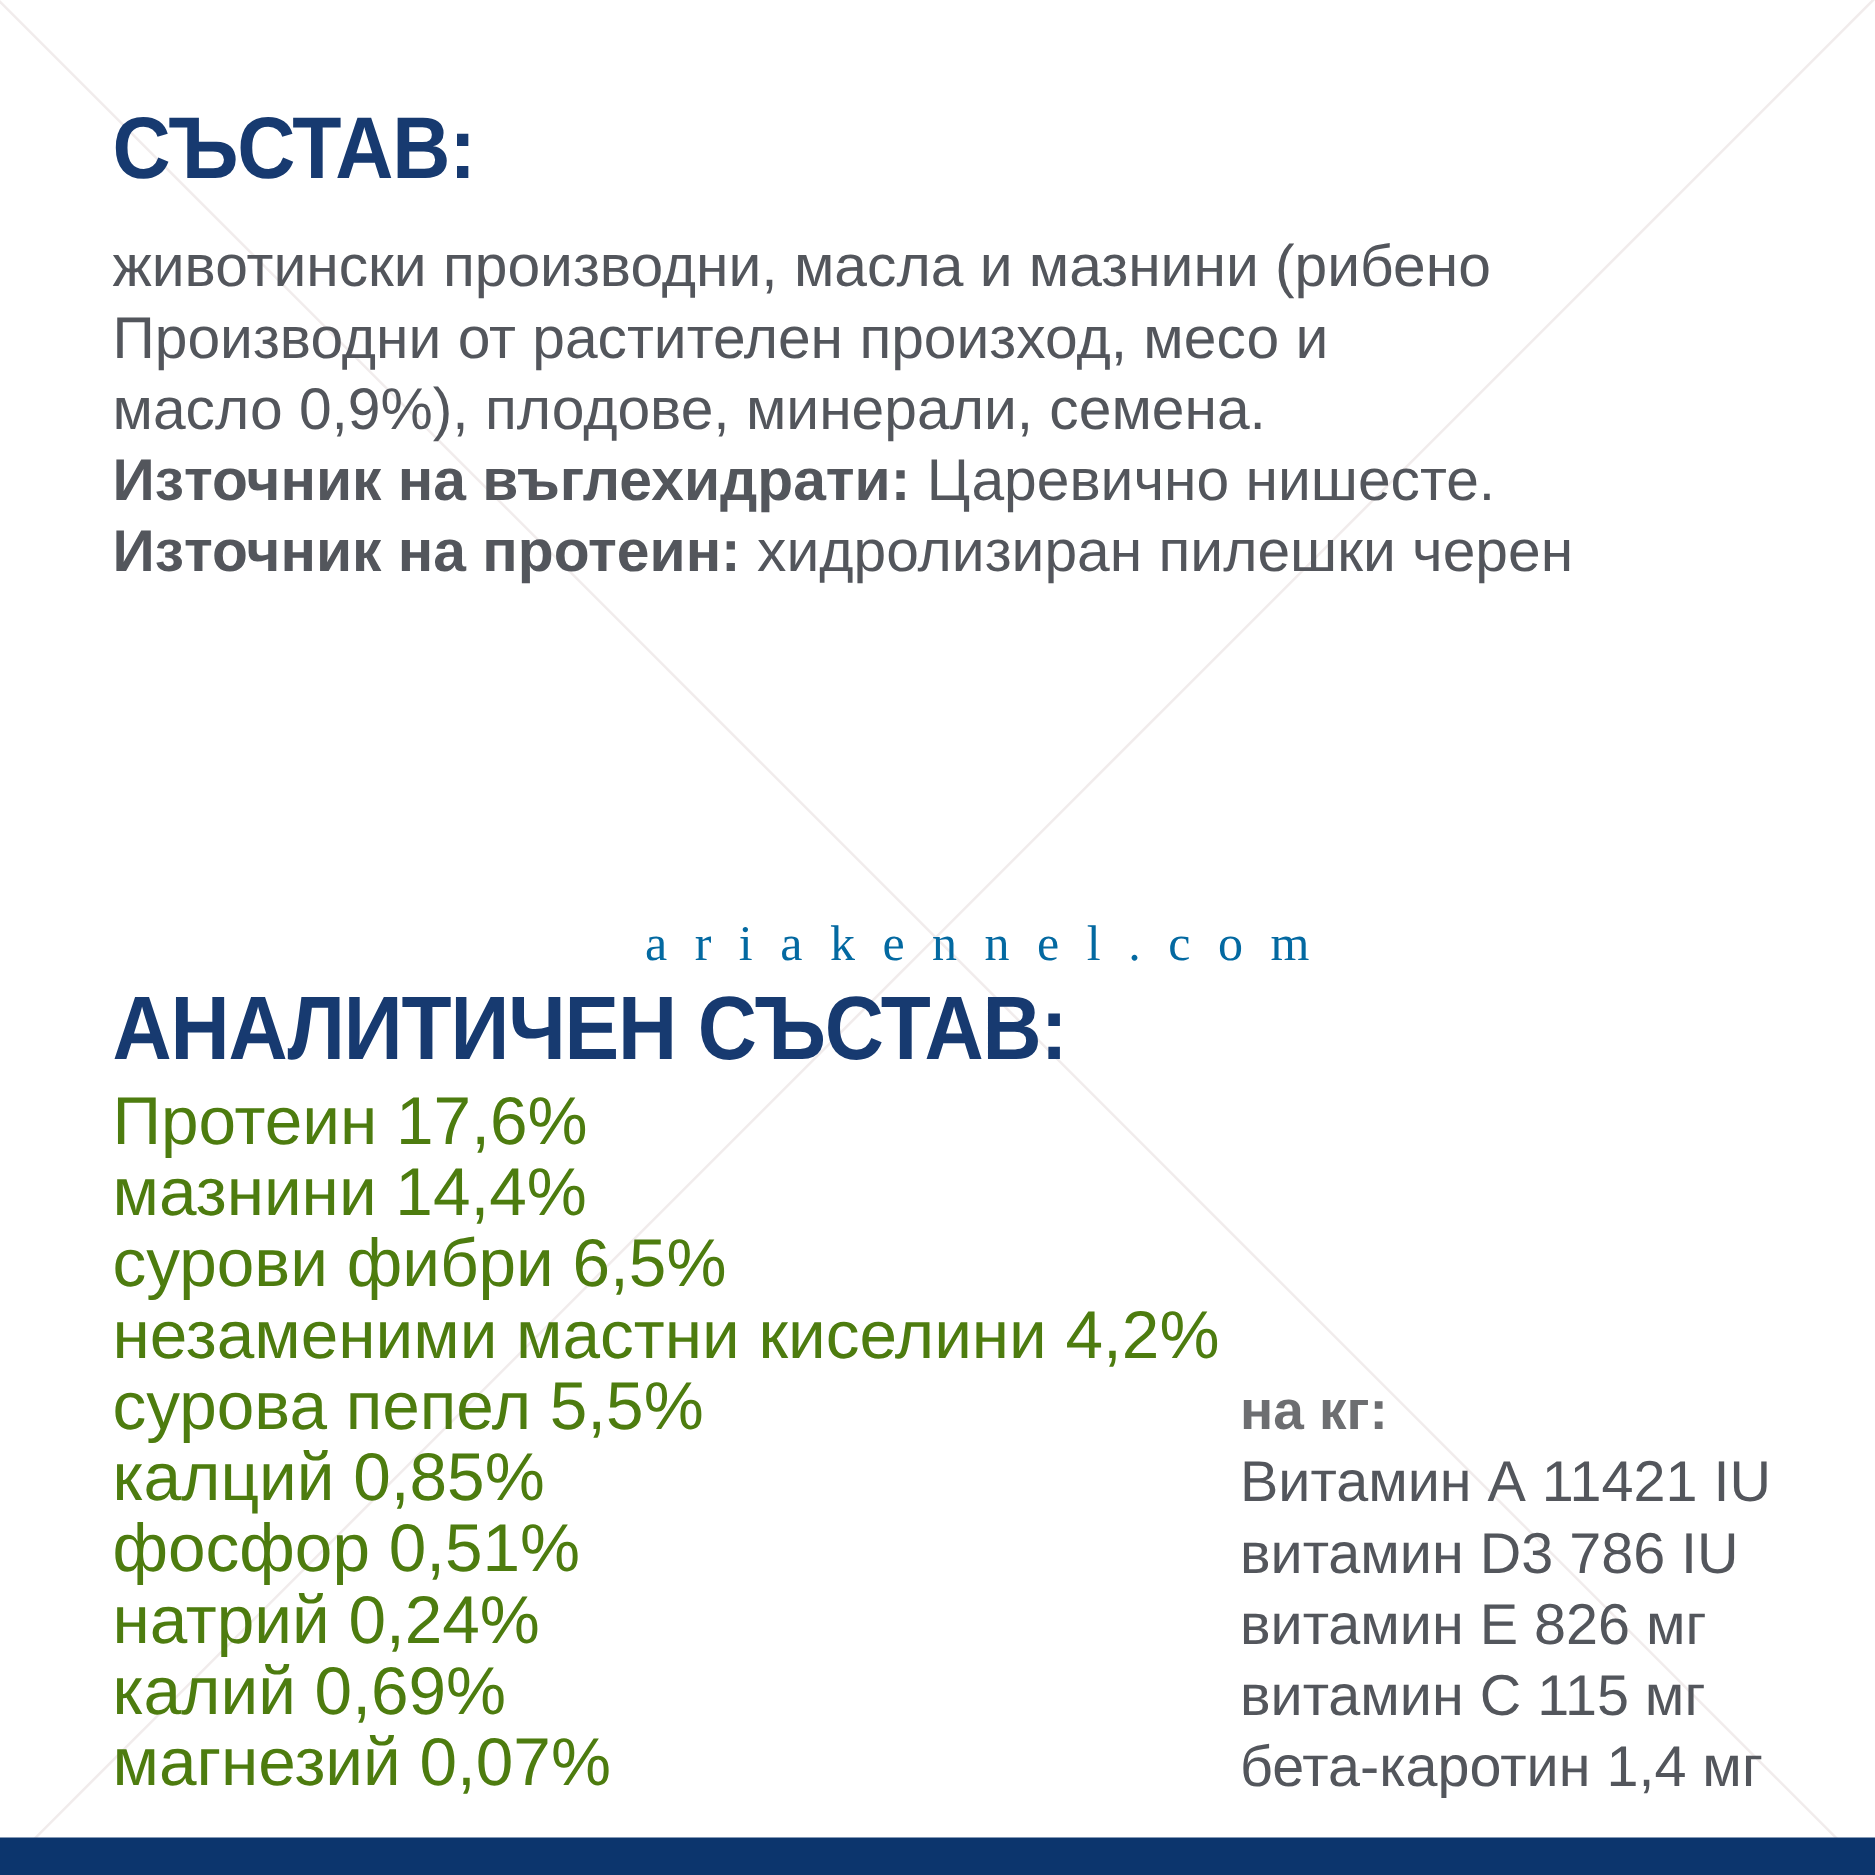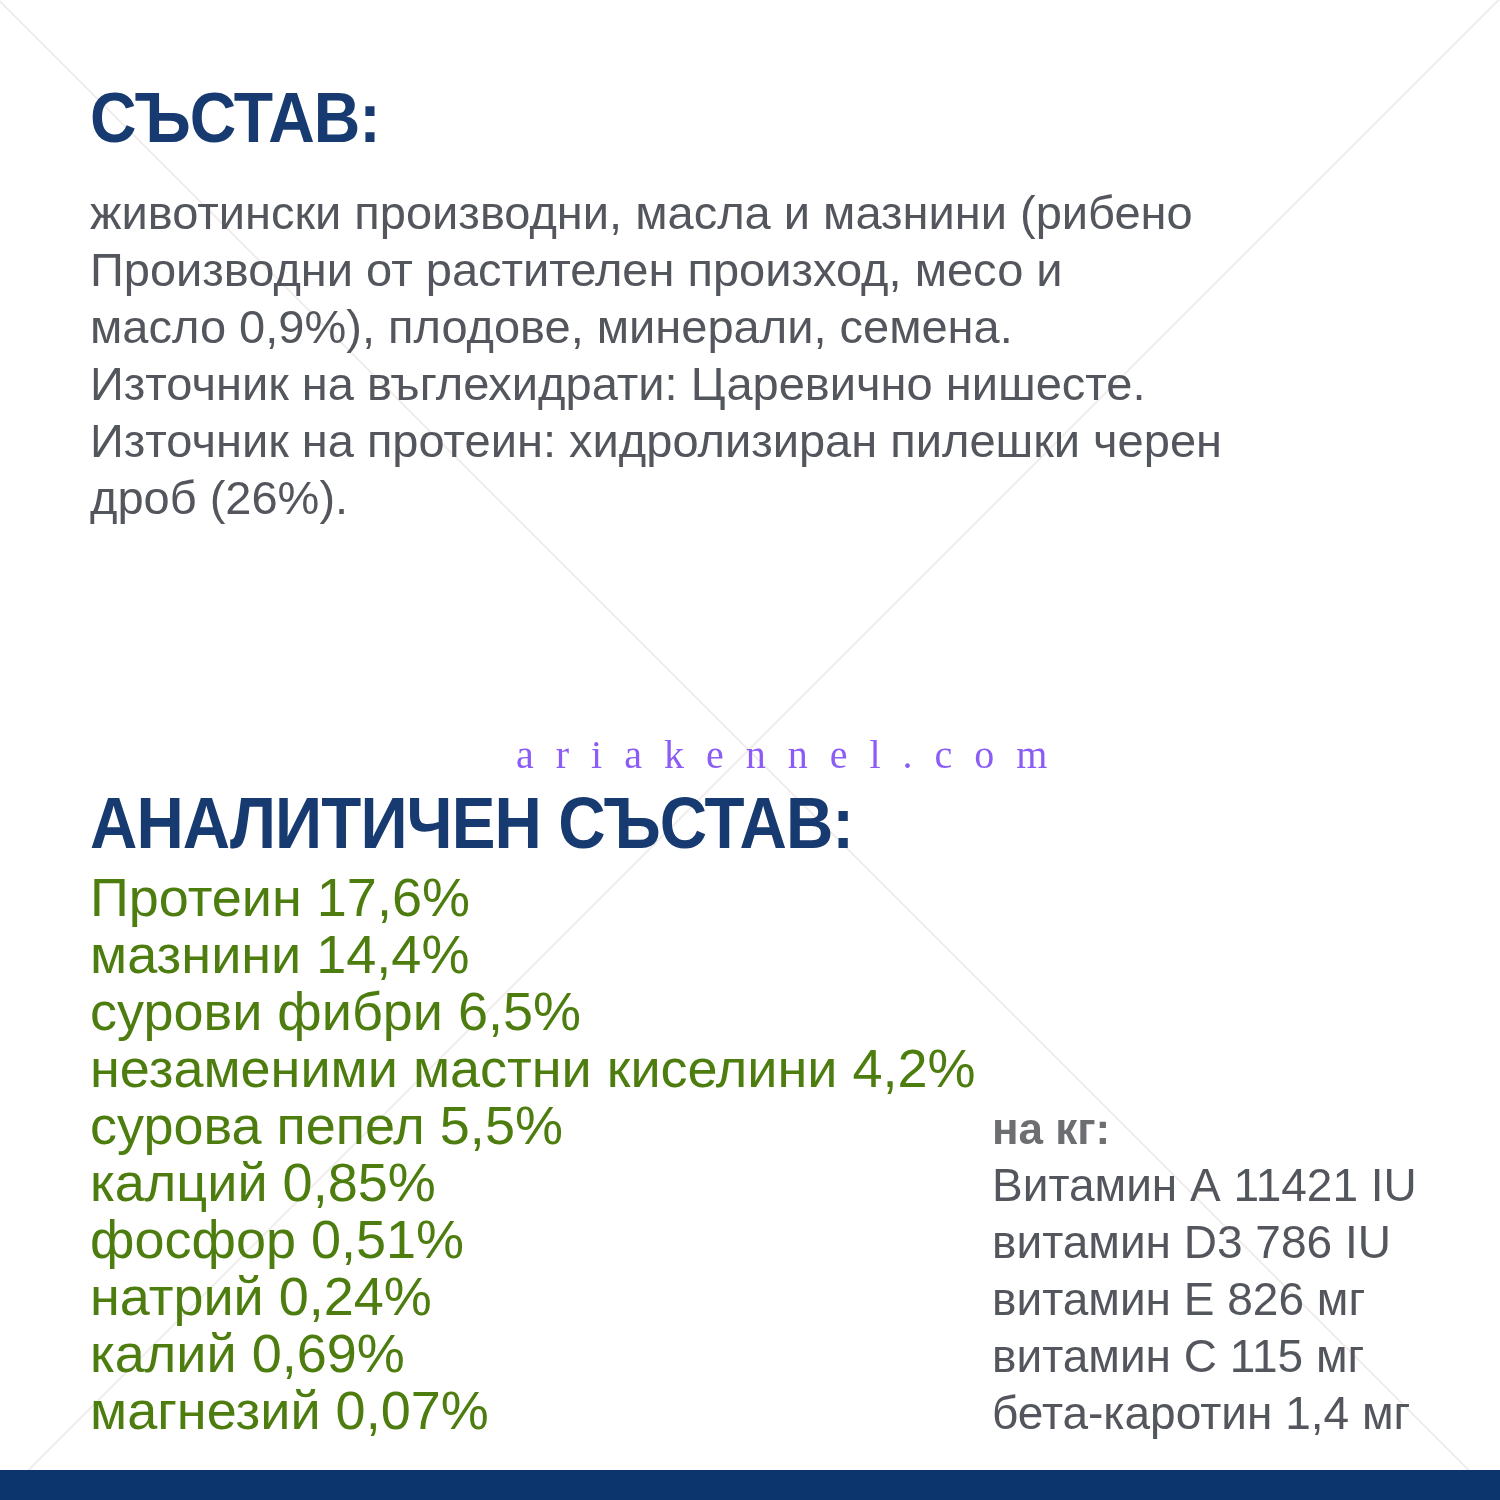--- a/index.html
+++ b/index.html
@@ -38,30 +38,30 @@
     white-space: nowrap;
   }
   .composition-text {
     position: absolute;
     left: 90px; top: 184px;
     font-size: 47px;
     line-height: 57px;
     color: #53565c;
     white-space: nowrap;
   }
-  .composition-text .bold { font-weight: normal; text-align: right; }
+  .composition-text .bold { font-weight: bold; text-align: right; }
 
   
   .watermark {
     position: absolute;
     left: 516px; top: 731px;
     font-family: "Liberation Serif", serif;
     font-size: 40px;
     letter-spacing: 0.55em;
-    color: #8b5cf6;
+    color: #0369a1;
     white-space: nowrap;
   }
 
   
   .h2 {
     position: absolute;
     left: 90px; top: 782px;
     font-size: 72px;
     font-weight: bold;
     color: #173a70;
@@ -109,21 +109,20 @@
   <div class="diag diag-anti"></div>
 
   <div class="h1">СЪСТАВ:</div>
 
   <div class="composition-text">
     <div><span>животински производни, масла и мазнини (рибено</span></div>
     <div><span>Производни от растителен произход, месо и</span></div>
     <div><span>масло 0,9%), плодове, минерали, семена.</span></div>
     <div><span class="bold">Източник на въглехидрати:</span><span> Царевично нишесте.</span></div>
     <div><span class="bold">Източник на протеин:</span><span> хидролизиран пилешки черен</span></div>
-    <div><span>дроб (26%).</span></div>
   </div>
 
   <div class="watermark">ariakennel.com</div>
 
   <div class="h2">АНАЛИТИЧЕН СЪСТАВ:</div>
 
   <div class="analytical-list">
     <div>Протеин 17,6%</div>
     <div>мазнини 14,4%</div>
     <div>сурови фибри 6,5%</div>

